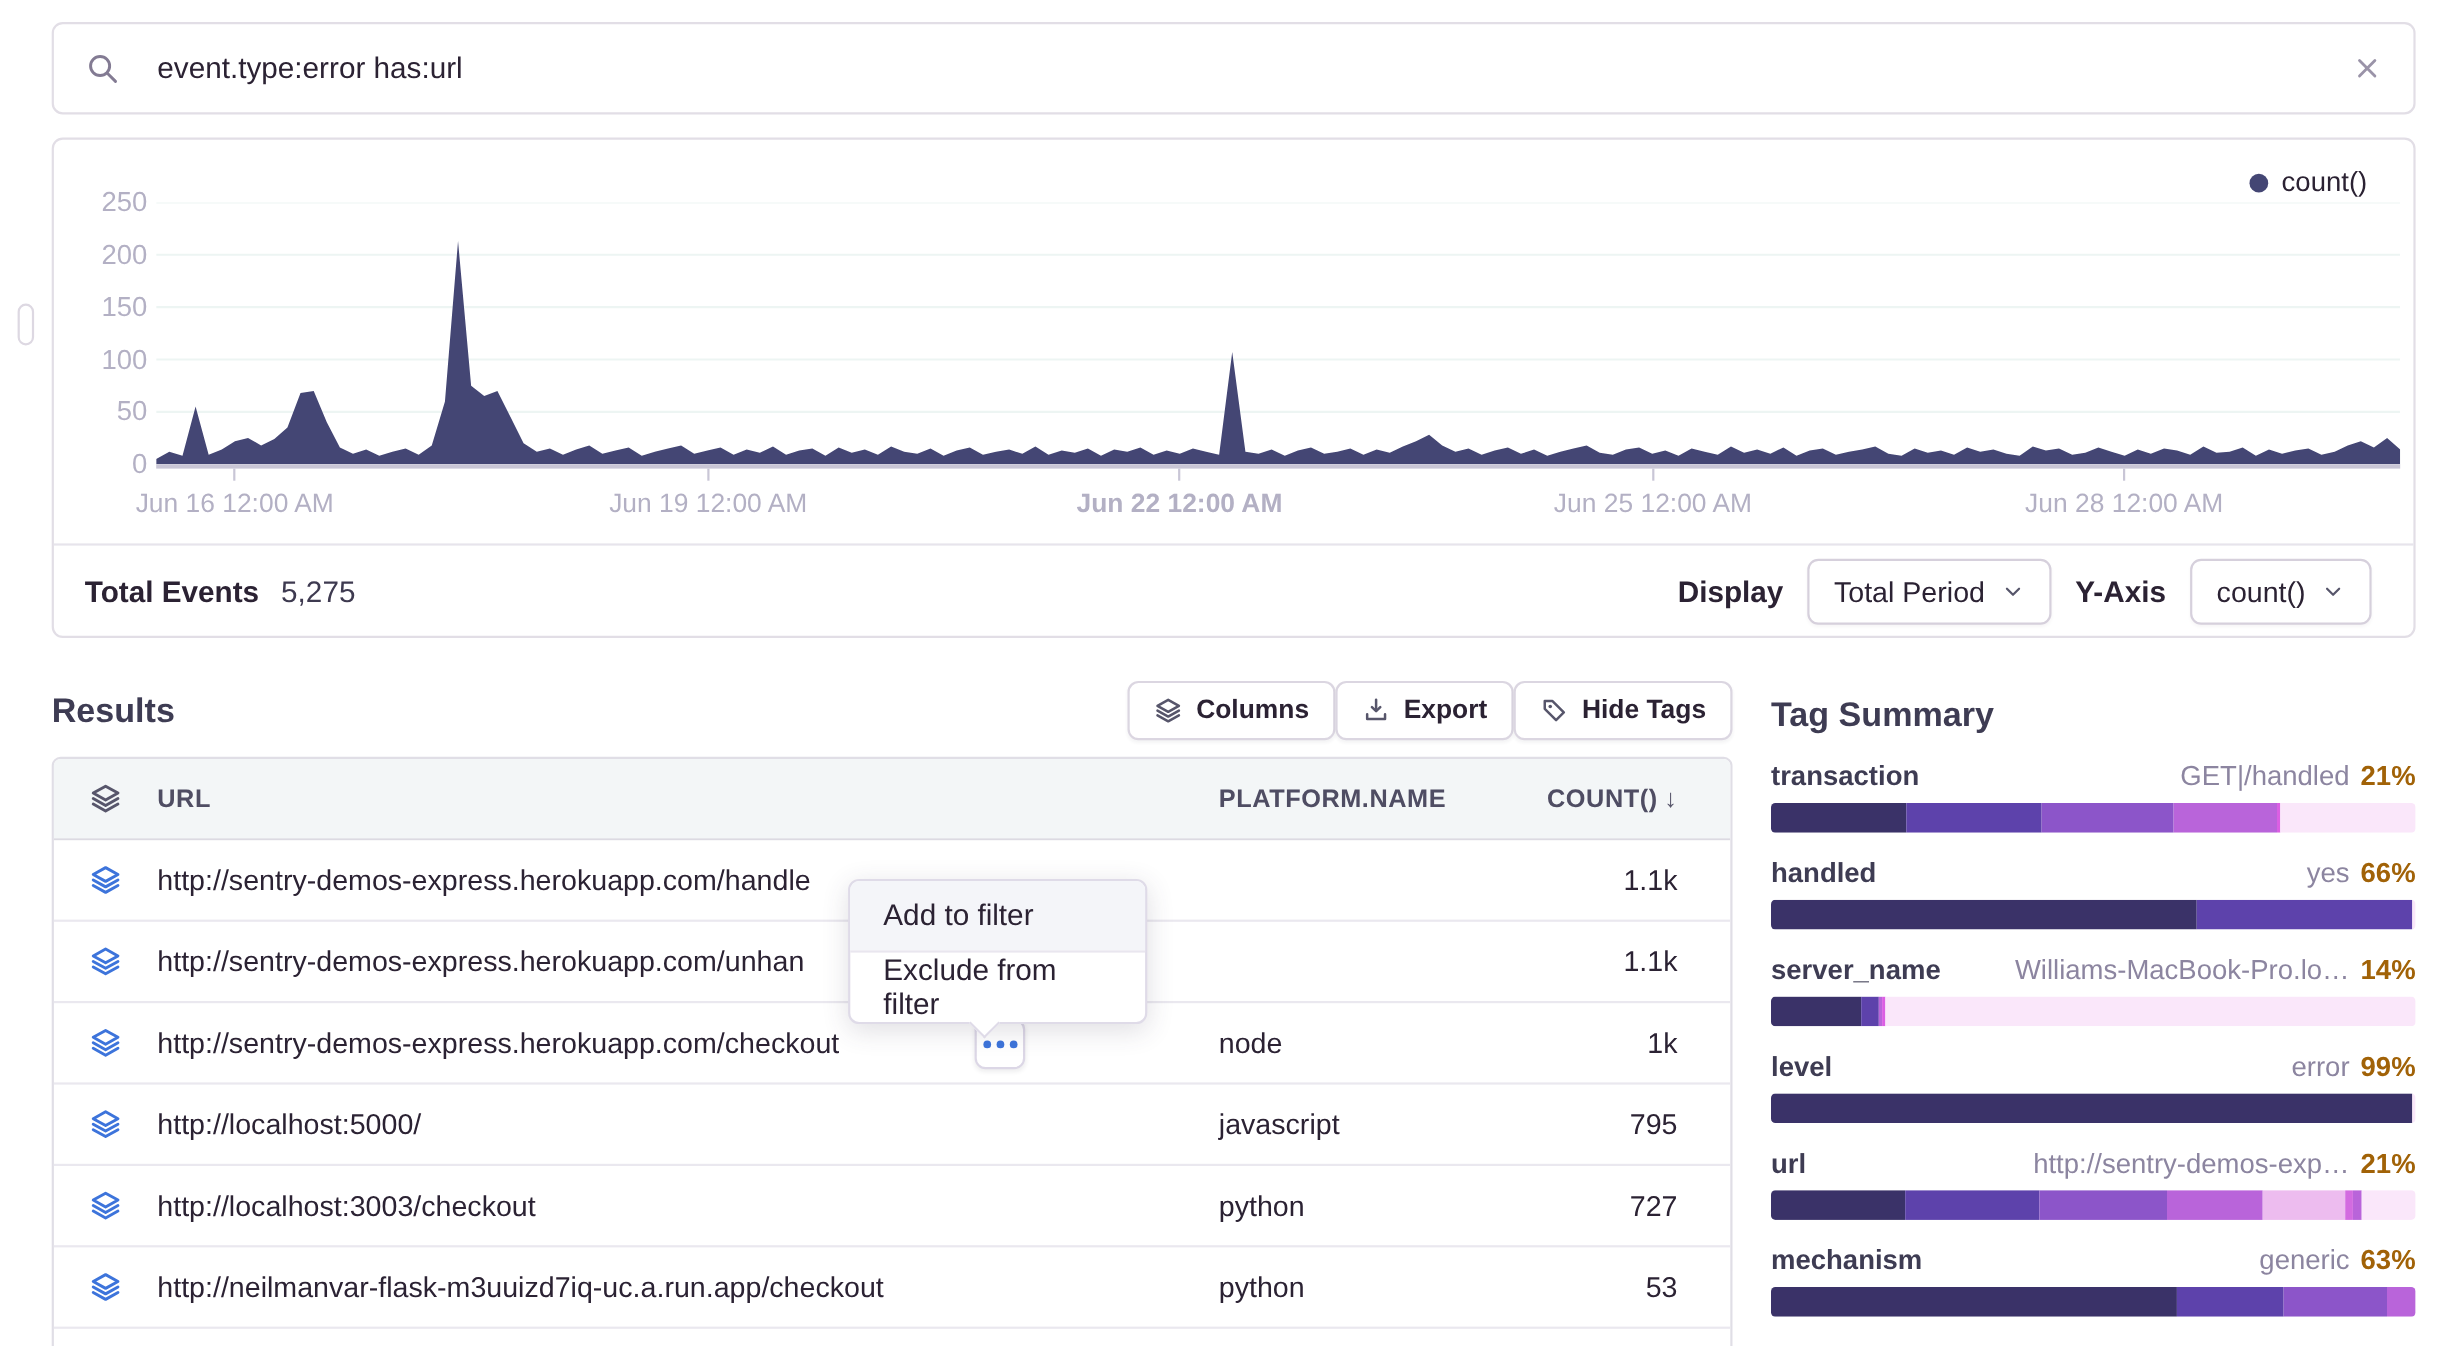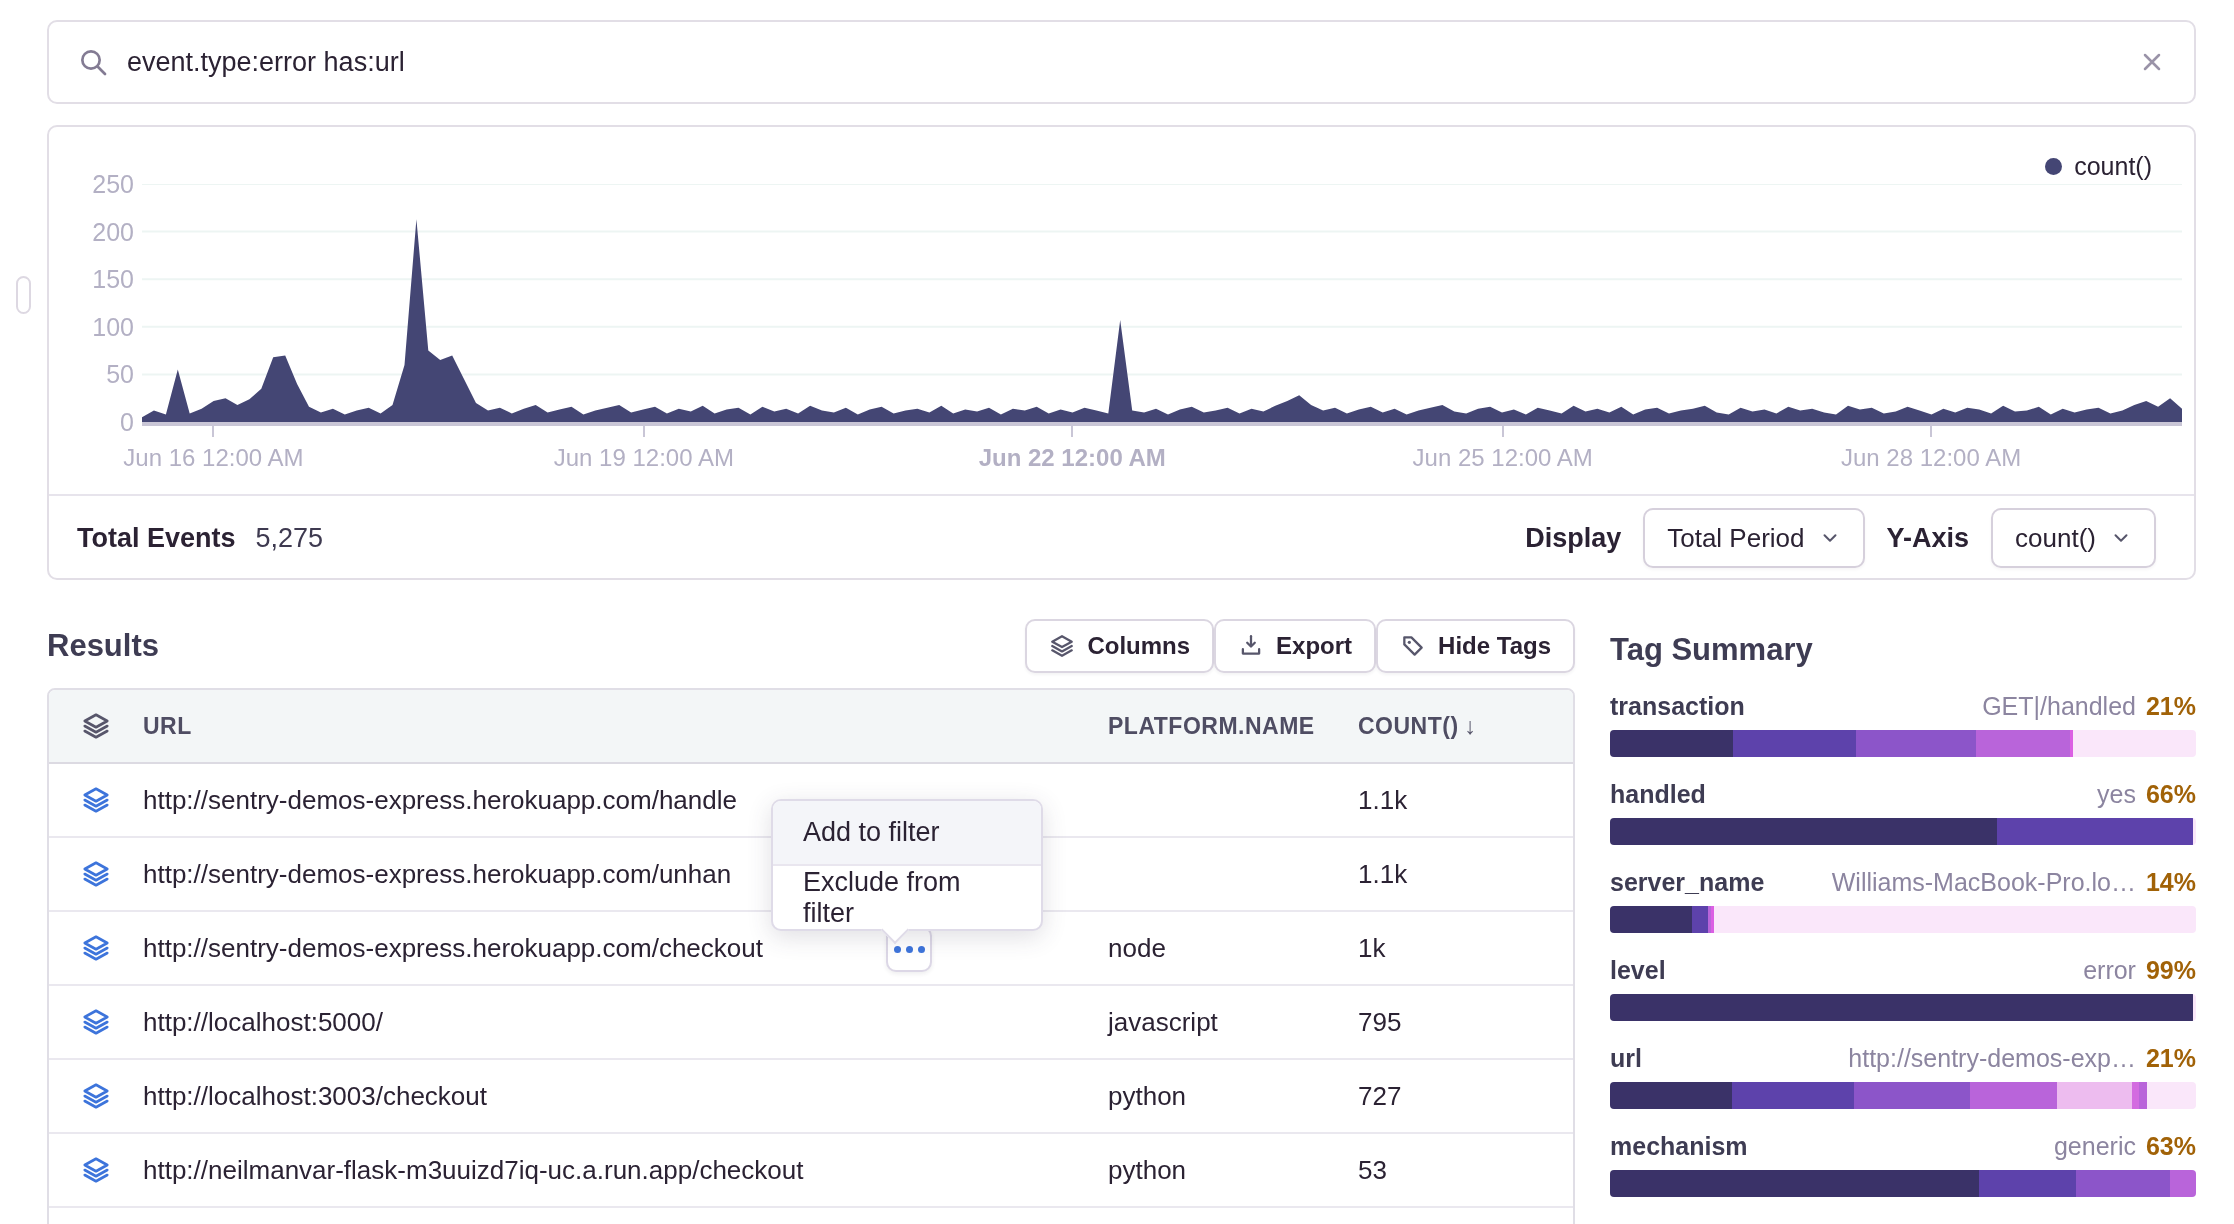--- a/index.html
+++ b/index.html
@@ -8,21 +8,21 @@
   body { position:relative; }
 
   
   .side-handle { position:absolute; left:16px; top:276px; width:15px; height:38px;
                  background:#fff; border:2px solid #DDD8E2; border-radius:8px; }
 
   
   .searchbar { position:absolute; left:47px; top:20px; width:2149px; height:84px;
                background:#fff; border:2px solid #E2DEE6; border-radius:10px;
                display:flex; align-items:center; padding:0 28px; }
-  .searchbar .q { font-size:27px; color:#2B2233; margin-left:18px; flex:1; }
+  .searchbar .q { font-size:27px; color:#2B2233; margin-left:34px; flex:1; }
   .icon-svg { display:inline-block; vertical-align:middle; }
 
   
   .chart-panel { position:absolute; left:47px; top:125px; width:2149px; height:455px;
                  background:#fff; border:2px solid #E2DEE6; border-radius:10px; }
   .legend { position:absolute; top:25px; right:42px; display:flex; align-items:center; gap:12px; }
   .legend-dot { width:17px; height:17px; border-radius:50%; }
   .legend-label { font-size:25px; color:#2B2233; }
   .plot-svg { position:absolute; left:93px; top:57px; }
   .ylabels { position:absolute; left:10px; top:57px; width:75px; height:238px; }
@@ -55,21 +55,21 @@
   .table { position:absolute; left:47px; top:688px; width:1528px; height:620px;
            border:2px solid #E0DEE6; border-radius:8px; background:#fff; }
   .thead { display:flex; align-items:center; height:74px; background:#F3F6F7;
            border-bottom:2px solid #DCDAE2; border-radius:6px 6px 0 0;
            font-size:23px; font-weight:bold; color:#4F4D63; letter-spacing:0.5px; }
   .trow { display:flex; align-items:center; height:74px; border-bottom:2px solid #EAE8EF;
           font-size:26px; color:#2B2233; position:relative; }
   .c-icon { width:94px; display:flex; justify-content:center; flex:none; }
   .c-url { flex:1; white-space:nowrap; overflow:hidden; }
   .c-platform { width:250px; flex:none; white-space:nowrap; }
-  .c-count { width:215px; flex:none; text-align:left; padding-right:30px; }
+  .c-count { width:215px; flex:none; text-align:right; padding-right:48px; }
   .sort-arrow { font-weight:bold; color:#57566B; margin-left:6px; }
   .partial-row { height:74px; }
 
   
   .dots-btn { position:absolute; left:837px; top:14px; width:46px; height:46px;
               background:#fff; border:2px solid #DCD7E6; border-radius:10px;
               display:flex; align-items:center; justify-content:center; gap:5px;
               box-shadow:0 2px 4px rgba(43,34,51,0.08); cursor:pointer; z-index:5; }
   .dots-btn i { width:7px; height:7px; border-radius:50%; background:#3D74DB; }
 

